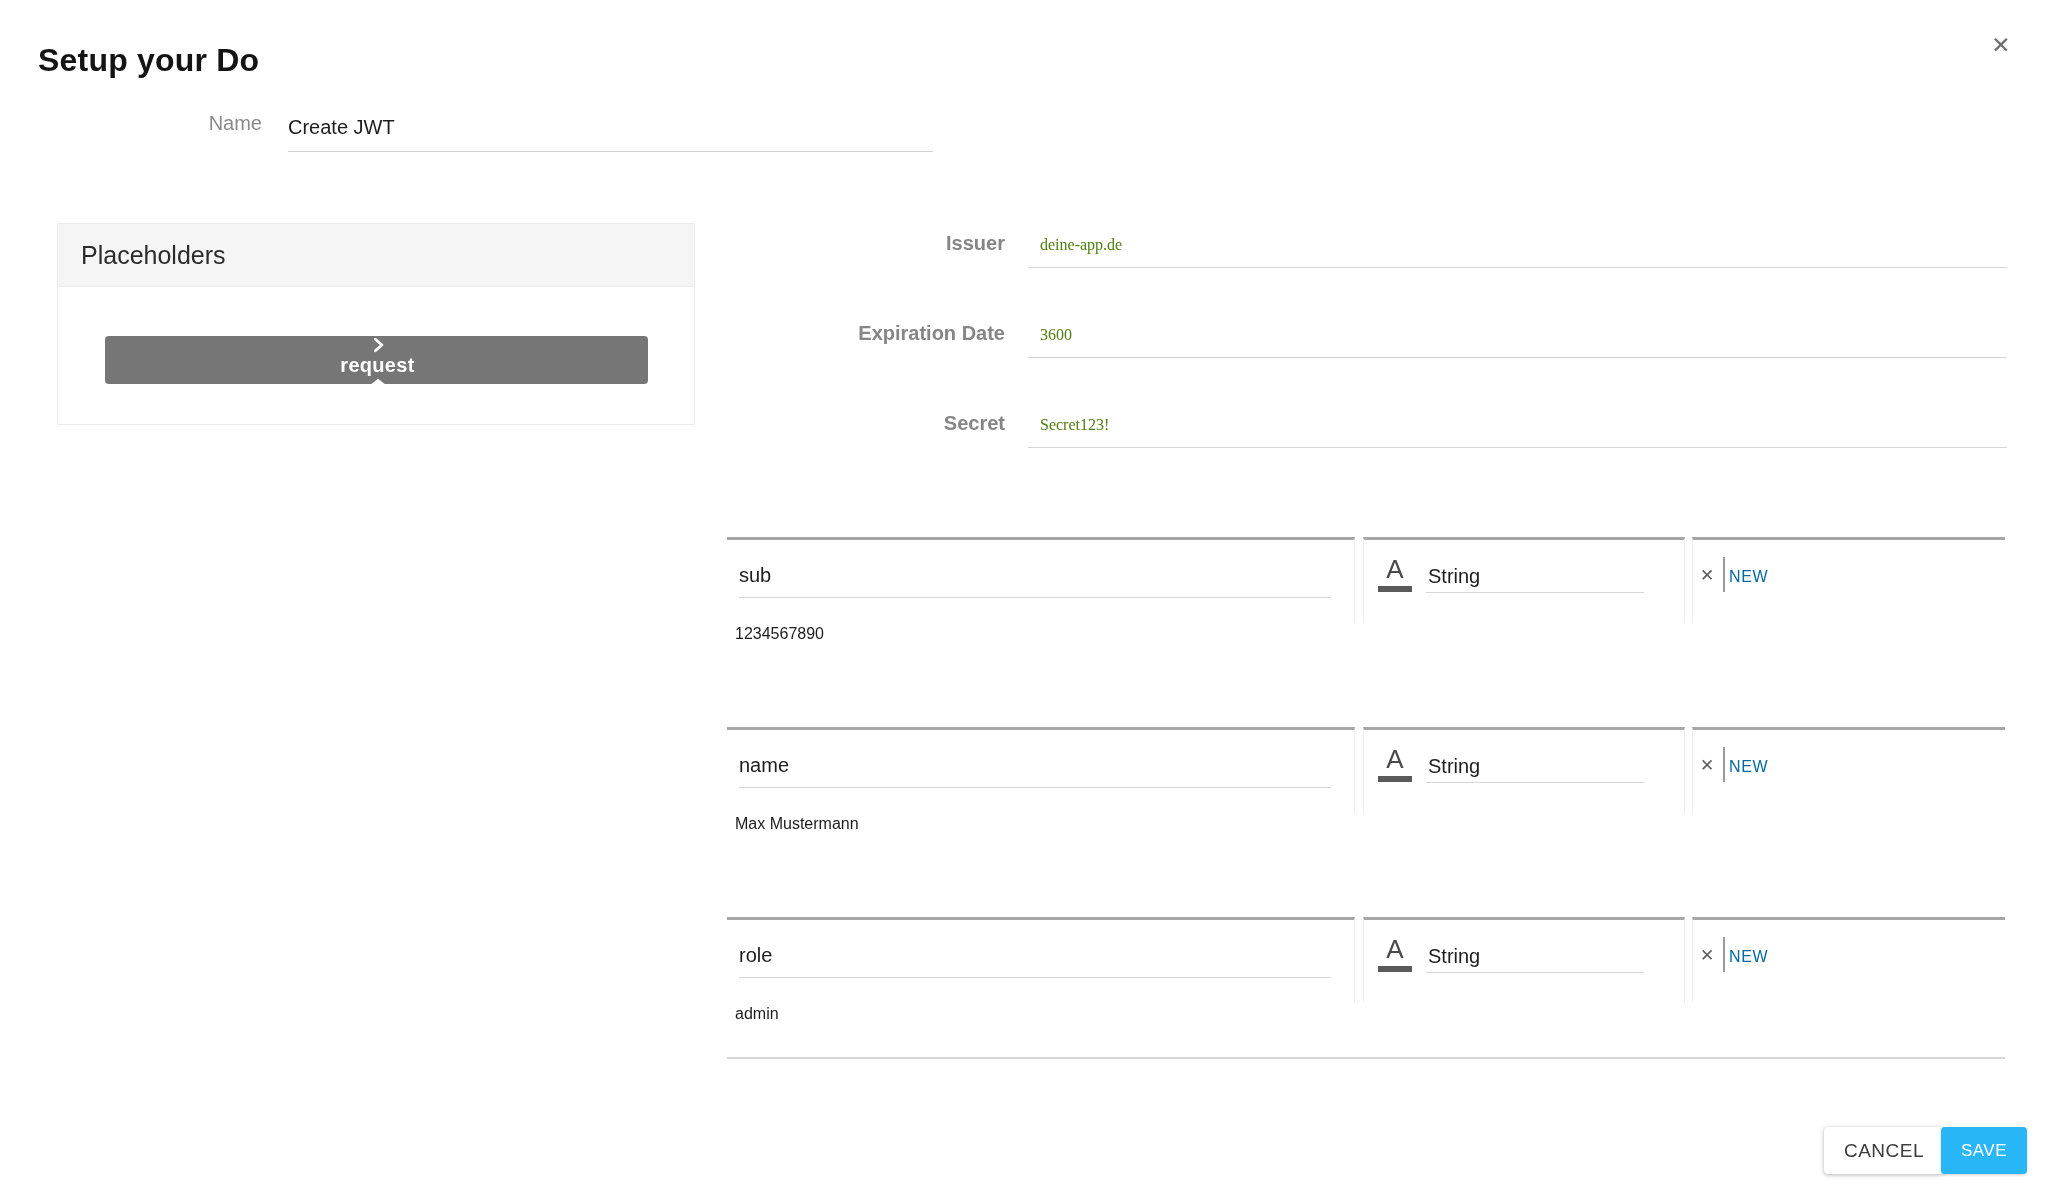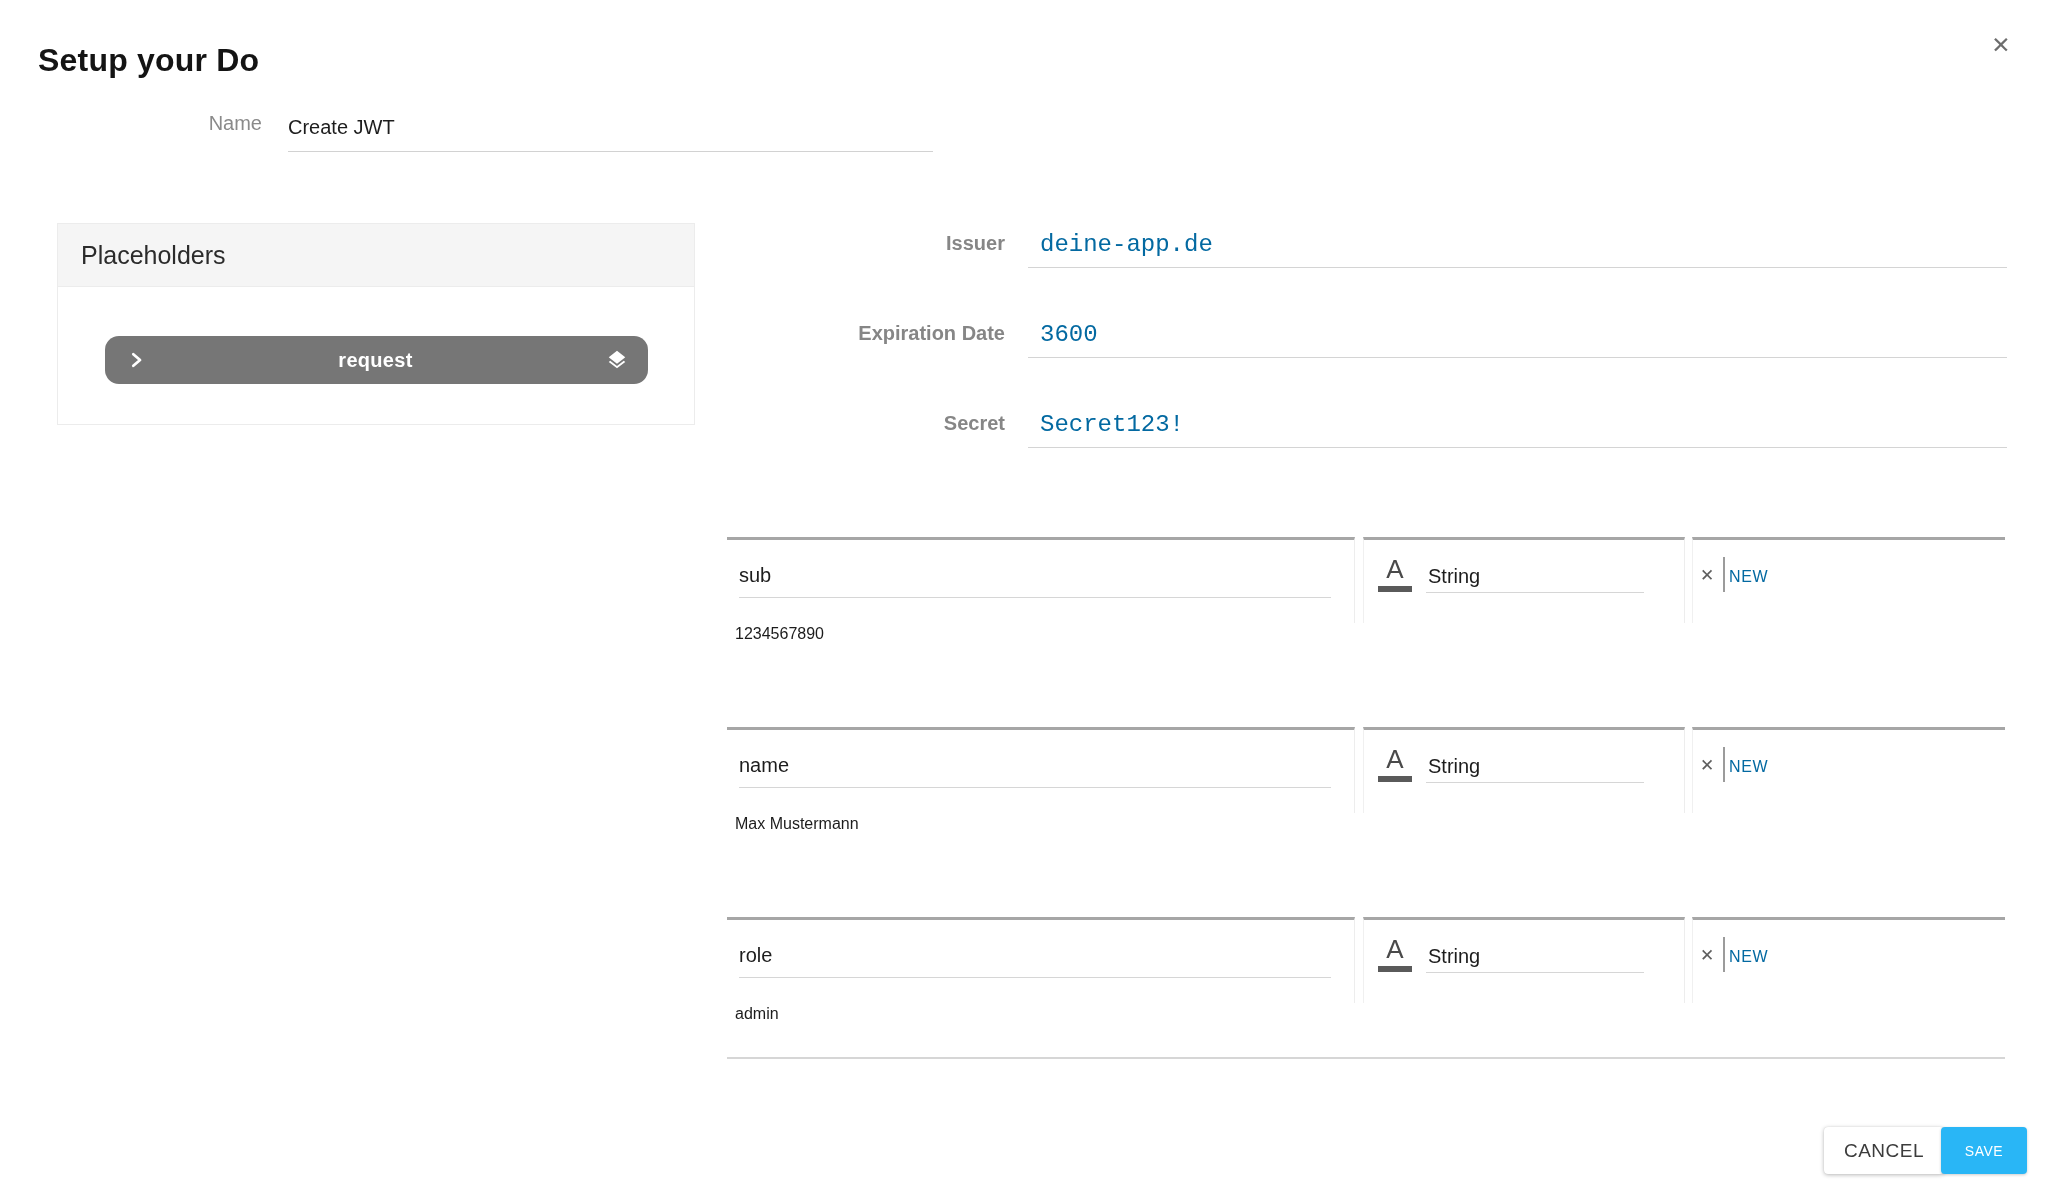--- a/index.html
+++ b/index.html
@@ -19,30 +19,30 @@
   
   .name-label{left:62px;top:112px;width:200px;text-align:right;font-size:20px;color:#8a8a8a;}
   .name-input{left:288px;top:104px;width:645px;height:47px;font-size:20px;color:#1d1d1d;
     border:none;border-bottom:1px solid #d2d2d2;outline:none;background:transparent;padding:0;font-family:inherit;}
 
   
   .ph-panel{left:57px;top:223px;width:638px;height:202px;border:1px solid #ececec;background:#fff;box-sizing:border-box;}
   .ph-header{height:63px;background:#f5f5f5;border-bottom:1px solid #ececec;box-sizing:border-box;
     line-height:62px;padding-left:23px;font-size:25px;color:#2b2b2b;}
   .ph-body{position:relative;height:137px;}
-  .ph-item{position:absolute;left:47px;top:49px;width:543px;height:48px;background:#767676;border-radius:14px;
-    display:flex;align-items:center;color:#fff;cursor:pointer;border:none;padding:0 20px 0 22px;box-sizing:border-box;}
+  .ph-item{position:absolute;left:47px;top:49px;width:543px;height:48px;background:#767676;border-radius:4px;
+    display:flex;align-items:center;color:#fff;cursor:pointer;border:none;padding:0 20px 0 22px;box-sizing:border-box;flex-direction:column;}
   .ph-item-label{flex:1;text-align:center;font-size:20px;font-weight:700;letter-spacing:.3px;}
   .ph-icon{display:flex;align-items:center;}
 
   
   .jwt-field{left:0;width:2048px;height:60px;}
   .jwt-label{position:absolute;left:700px;top:10px;width:305px;text-align:right;font-size:20px;color:#868686;font-weight:bold;}
-  .jwt-input{position:absolute;left:1028px;top:0;width:967px;height:45px;font-size:24px;color:#0369a1;
-    border:none;border-bottom:1px solid #d4d4d4;outline:none;background:transparent;padding:0 0 0 12px;font-family:Liberation Mono, monospace;}
+  .jwt-input{position:absolute;left:1028px;top:0;width:967px;height:45px;font-size:16px;color:#4d7c0f;
+    border:none;border-bottom:1px solid #d4d4d4;outline:none;background:transparent;padding:0 0 0 12px;font-family:Liberation Serif, serif;}
 
   
   .claim-row{left:727px;width:1278px;height:190px;margin-top:40px;}
   .claim-cell{position:absolute;top:0;height:86px;border-top:3px solid #a6a6a6;background:#fff;box-sizing:border-box;}
   .key-cell{left:0;width:628px;border-right:1px solid #ededed;}
   .key-input{position:absolute;left:12px;top:13px;width:592px;height:44px;font-size:20px;color:#1d1d1d;
     border:none;border-bottom:1px solid #d6d6d6;outline:none;background:transparent;padding:0;font-family:inherit;}
   .type-cell{left:636px;width:322px;border-left:1px solid #f0f0f0;border-right:1px solid #ededed;}
   .format-icon{position:absolute;left:13px;top:0;width:36px;height:60px;}
   .format-letter{position:absolute;left:0;top:15px;width:36px;text-align:center;font-size:26px;line-height:28px;color:#4a4a4a;}
@@ -54,21 +54,21 @@
   .action-divider{position:absolute;left:30px;top:17px;width:2px;height:35px;background:#9b9b9b;}
   .action-label{position:absolute;left:36px;top:28px;font-size:16px;color:#0369a1;letter-spacing:.6px;}
   .claim-value{position:absolute;left:8px;top:88px;font-size:16px;color:#1c1c1c;cursor:text;}
   .claims-end-line{left:727px;top:1057px;width:1278px;height:2px;background:#d6d6d6;}
 
   
   .cancel-btn{left:1824px;top:1127px;width:120px;height:47px;background:#ffffff;border:none;border-radius:4px;
     box-shadow:0 1px 4px rgba(0,0,0,.28),0 0 1px rgba(0,0,0,.14);font-size:19px;color:#3c3c3c;
     letter-spacing:.5px;cursor:pointer;font-family:inherit;}
   .save-btn{left:1941px;top:1127px;width:86px;height:47px;background:#29b6f6;border:none;border-radius:4px;
-    box-shadow:0 1px 3px rgba(0,0,0,.2);font-size:14px;color:#ffffff;letter-spacing:.5px;cursor:pointer;font-family:inherit;}
+    box-shadow:0 1px 3px rgba(0,0,0,.2);font-size:17px;color:#ffffff;letter-spacing:.5px;cursor:pointer;font-family:inherit;}
 </style>
 </head>
 <body>
 
 <div class="abs dialog-title">Setup your Do</div>
 <button class="abs close-btn">✕</button>
 
 <div class="abs name-label">Name</div>
 <input class="abs name-input" value="Create JWT" style="">
 

